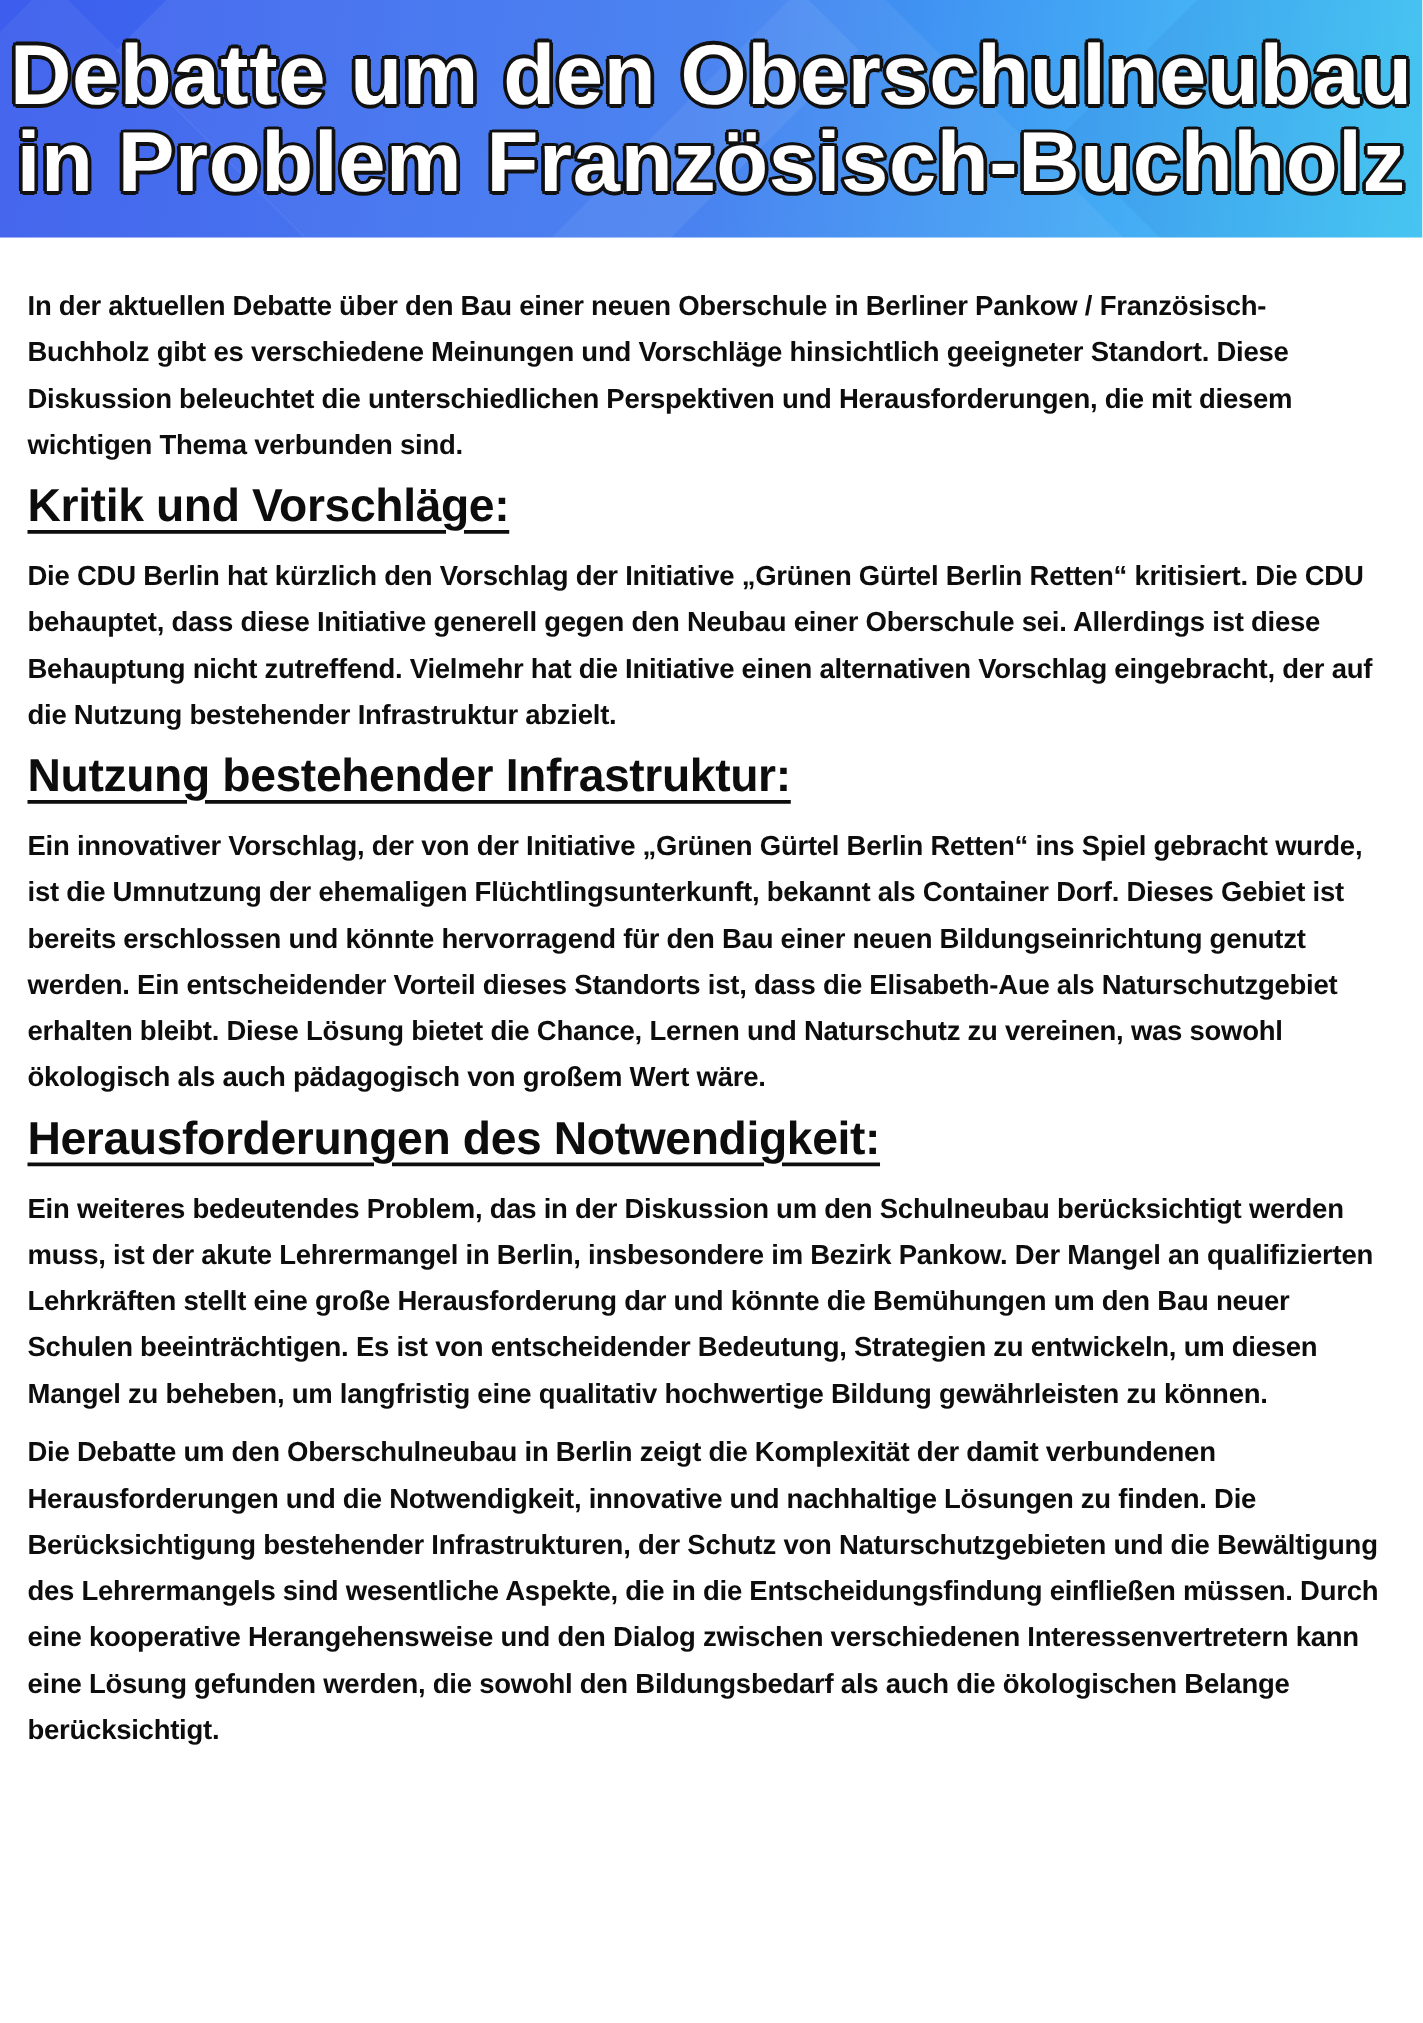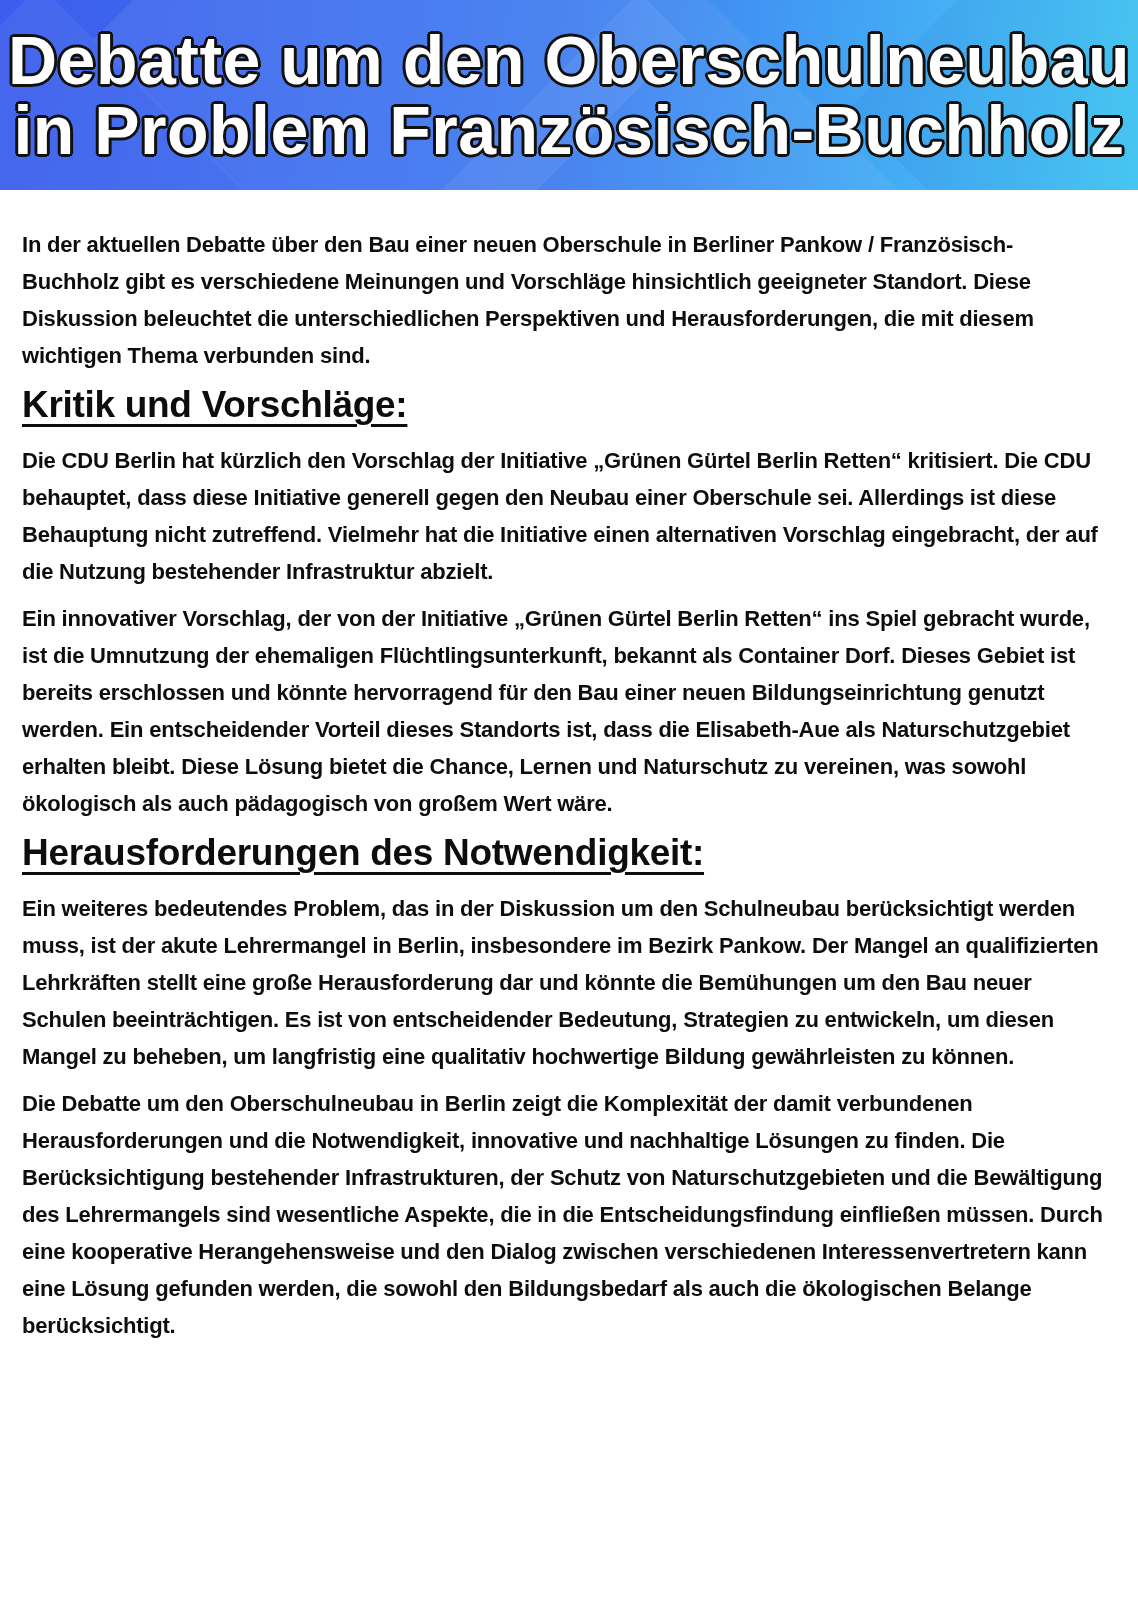--- a/index.html
+++ b/index.html
@@ -106,19 +106,20 @@
   <div class="title-line">Debatte um den Oberschulneubau</div>
   <div class="title-line">in Problem Französisch-Buchholz</div>
 </header>
 
 <main class="content">
   <p class="para">In der aktuellen Debatte über den Bau einer neuen Oberschule in Berliner Pankow / Französisch- Buchholz gibt es verschiedene Meinungen und Vorschläge hinsichtlich geeigneter Standort. Diese Diskussion beleuchtet die unterschiedlichen Perspektiven und Herausforderungen, die mit diesem wichtigen Thema verbunden sind.</p>
 
   <h2 class="section-heading">Kritik und Vorschläge:</h2>
   <p class="para">Die CDU Berlin hat kürzlich den Vorschlag der Initiative „Grünen Gürtel Berlin Retten“ kritisiert. Die CDU behauptet, dass diese Initiative generell gegen den Neubau einer Oberschule sei. Allerdings ist diese Behauptung nicht zutreffend. Vielmehr hat die Initiative einen alternativen Vorschlag eingebracht, der auf die Nutzung bestehender Infrastruktur abzielt.</p>
 
+  <h2 class="section-heading">Nutzung bestehender Infrastruktur: </h2>
   <p class="para">Ein innovativer Vorschlag, der von der Initiative „Grünen Gürtel Berlin Retten“ ins Spiel gebracht wurde, ist die Umnutzung der ehemaligen Flüchtlingsunterkunft, bekannt als Container Dorf. Dieses Gebiet ist bereits erschlossen und könnte hervorragend für den Bau einer neuen Bildungseinrichtung genutzt werden. Ein entscheidender Vorteil dieses Standorts ist, dass die Elisabeth-Aue als Naturschutzgebiet erhalten bleibt. Diese Lösung bietet die Chance, Lernen und Naturschutz zu vereinen, was sowohl ökologisch als auch pädagogisch von großem Wert wäre.</p>
 
   <h2 class="section-heading">Herausforderungen des Notwendigkeit:</h2>
   <p class="para">Ein weiteres bedeutendes Problem, das in der Diskussion um den Schulneubau berücksichtigt werden muss, ist der akute Lehrermangel in Berlin, insbesondere im Bezirk Pankow. Der Mangel an qualifizierten Lehrkräften stellt eine große Herausforderung dar und könnte die Bemühungen um den Bau neuer Schulen beeinträchtigen. Es ist von entscheidender Bedeutung, Strategien zu entwickeln, um diesen Mangel zu beheben, um langfristig eine qualitativ hochwertige Bildung gewährleisten zu können.</p>
 
   <p class="para">Die Debatte um den Oberschulneubau in Berlin zeigt die Komplexität der damit verbundenen Herausforderungen und die Notwendigkeit, innovative und nachhaltige Lösungen zu finden. Die Berücksichtigung bestehender Infrastrukturen, der Schutz von Naturschutzgebieten und die Bewältigung des Lehrermangels sind wesentliche Aspekte, die in die Entscheidungsfindung einfließen müssen. Durch eine kooperative Herangehensweise und den Dialog zwischen verschiedenen Interessenvertretern kann eine Lösung gefunden werden, die sowohl den Bildungsbedarf als auch die ökologischen Belange berücksichtigt.</p>
 </main>
 
 </body></html>

